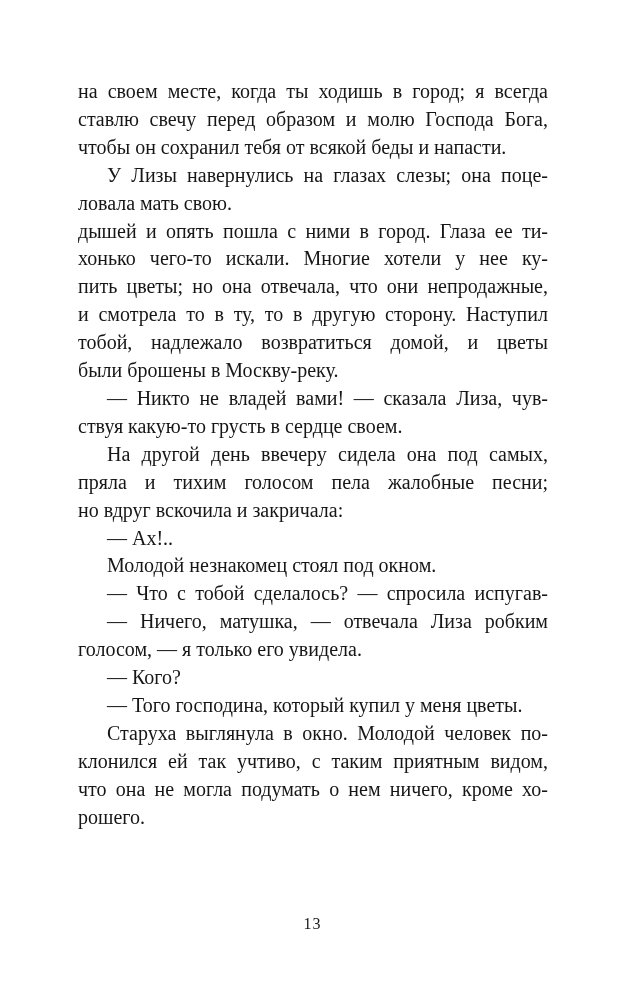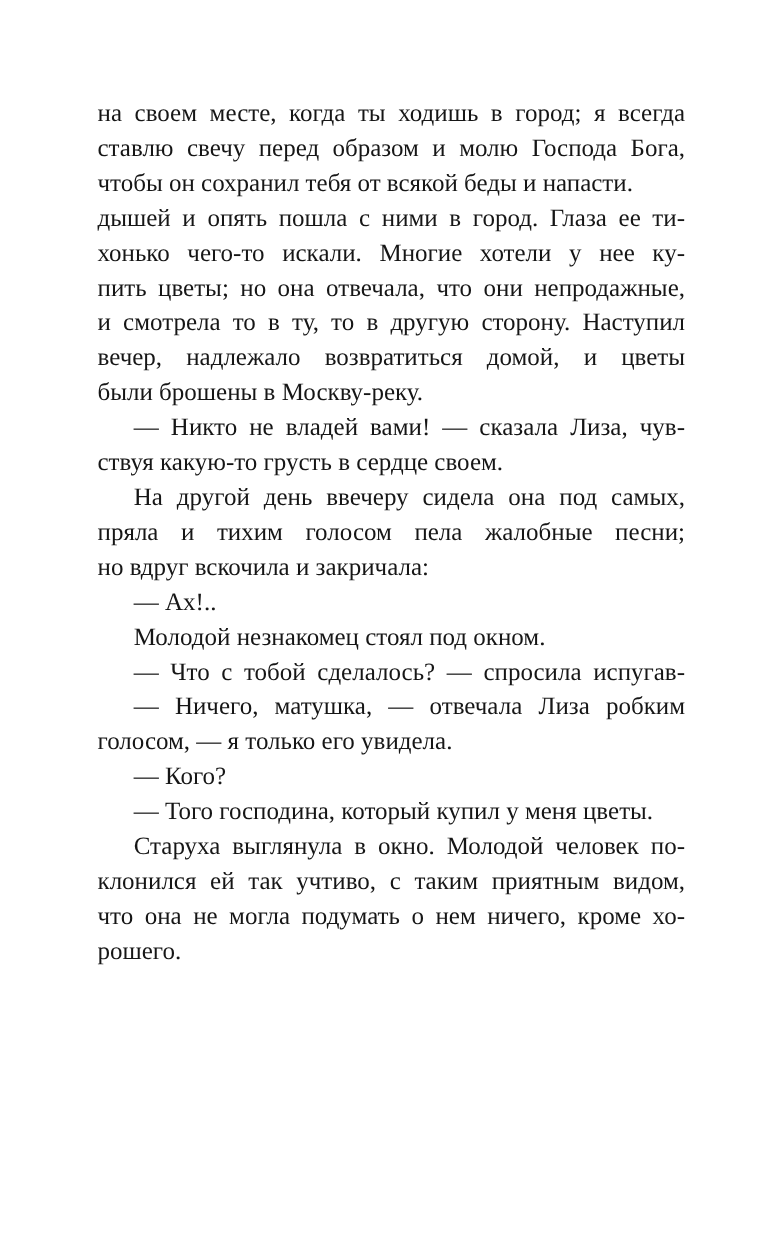--- a/index.html
+++ b/index.html
@@ -54,25 +54,29 @@
 <body>
 
 <div class="page">
   <div class="text-block">
       <div class="paragraph">
         <div class="line">на своем месте, когда ты ходишь в город; я всегда</div>
         <div class="line">ставлю свечу перед образом и молю Господа Бога,</div>
         <div class="line last">чтобы он сохранил тебя от всякой беды и напасти.</div>
       </div>
       <div class="paragraph">
+        <div class="line indent">У Лизы навернулись на глазах слезы; она поце-</div>
+        <div class="line last">ловала мать свою.</div>
+      </div>
+      <div class="paragraph">
         <div class="line">дышей и опять пошла с ними в город. Глаза ее ти-</div>
         <div class="line">хонько чего-то искали. Многие хотели у нее ку-</div>
         <div class="line">пить цветы; но она отвечала, что они непродажные,</div>
         <div class="line">и смотрела то в ту, то в другую сторону. Наступил</div>
-        <div class="line">вечер, надлежало возвратиться домой, и цветы</div>
+        <div class="line">тобой, надлежало возвратиться домой, и цветы</div>
         <div class="line last">были брошены в Москву-реку.</div>
       </div>
       <div class="paragraph">
         <div class="line indent">— Никто не владей вами! — сказала Лиза, чув-</div>
         <div class="line last">ствуя какую-то грусть в сердце своем.</div>
       </div>
       <div class="paragraph">
         <div class="line indent">На другой день ввечеру сидела она под самых,</div>
         <div class="line">пряла и тихим голосом пела жалобные песни;</div>
         <div class="line last">но вдруг вскочила и закричала:</div>
@@ -96,13 +100,14 @@
       <div class="paragraph">
         <div class="line indent last">— Того господина, который купил у меня цветы.</div>
       </div>
       <div class="paragraph">
         <div class="line indent">Старуха выглянула в окно. Молодой человек по-</div>
         <div class="line">клонился ей так учтиво, с таким приятным видом,</div>
         <div class="line">что она не могла подумать о нем ничего, кроме хо-</div>
         <div class="line last">рошего.</div>
       </div>
     </div>
+  <div class="page-number">13</div>
 </div>
 
 </body></html>

